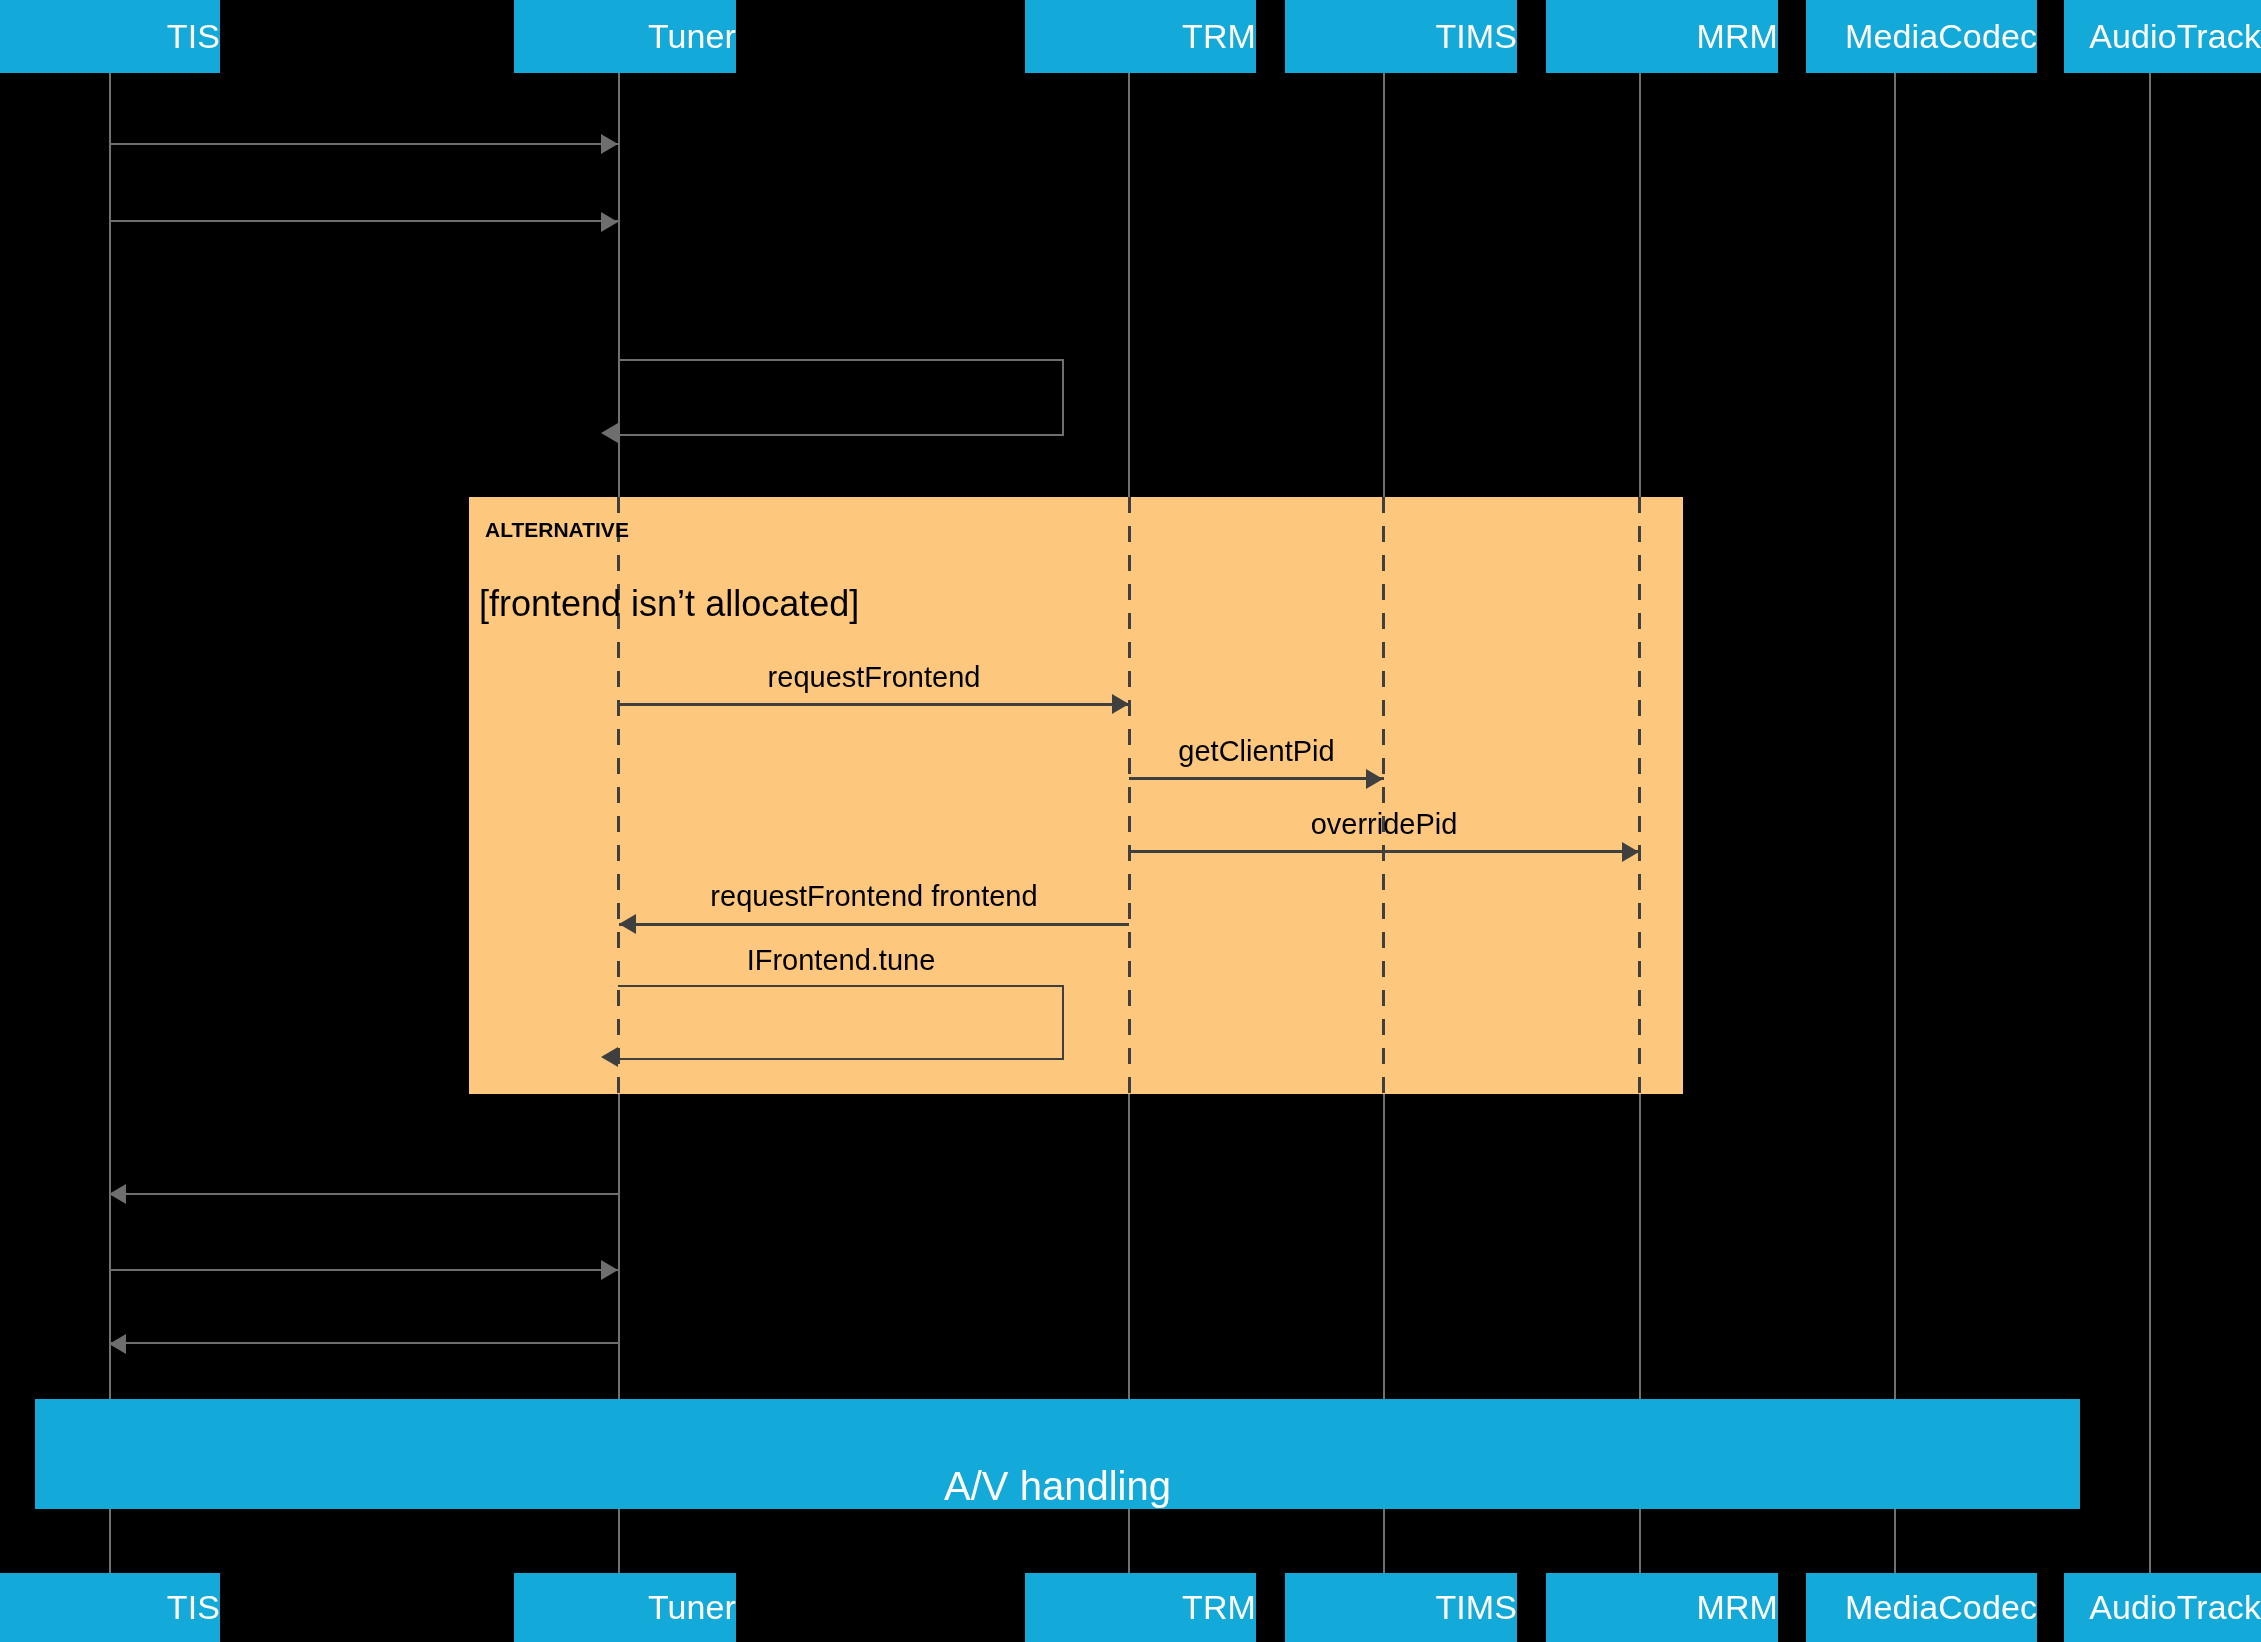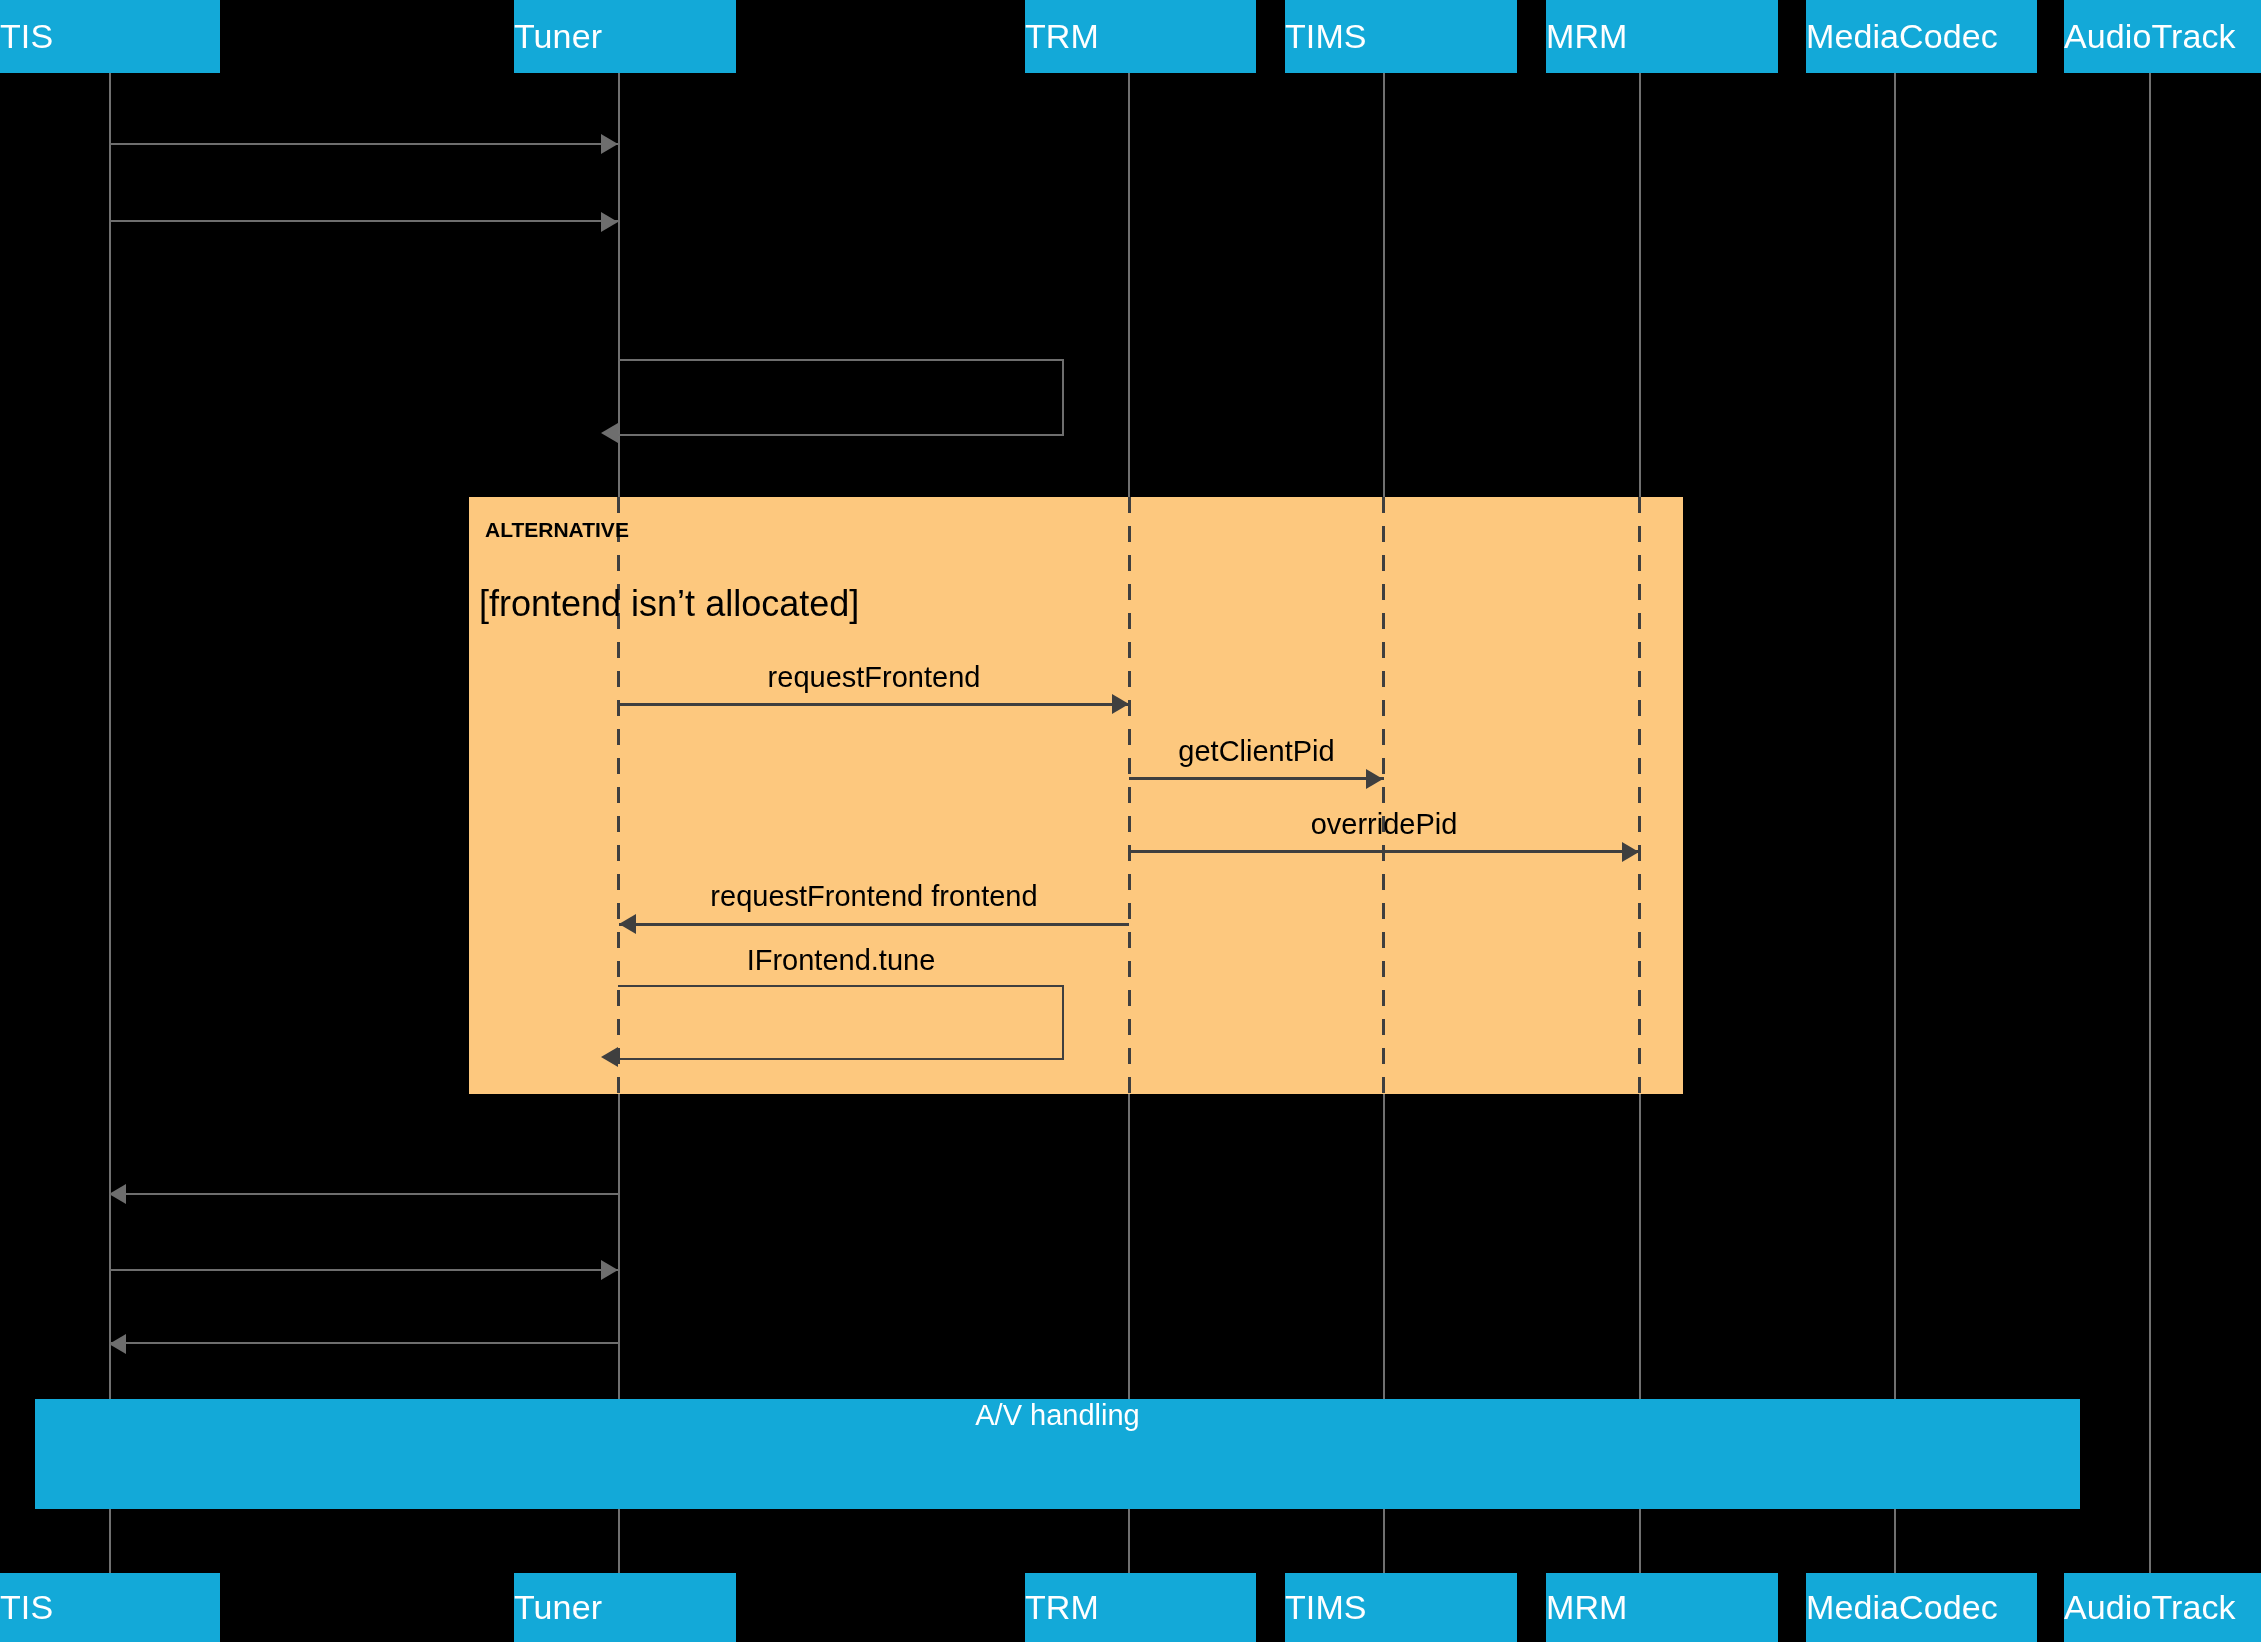--- a/index.html
+++ b/index.html
@@ -22,21 +22,21 @@
     position: absolute;
     width: 2.2px;
     background: #707070;
   }
   .actor-box {
     position: absolute;
     background: #13A9D8;
     color: #FFFFFF;
     display: flex;
     align-items: center;
-    justify-content: flex-start;
+    justify-content: flex-end;
     font-size: 34px;
     font-weight: 400;
     letter-spacing: 0.1px;
     white-space: nowrap;
   }
   .alt-frame {
     position: absolute;
     background: #FDC87E;
   }
   .alt-title {
@@ -98,23 +98,23 @@
   .selfcall.dim {
     border-top-color: #6E6E6E;
     border-right-color: #6E6E6E;
     border-bottom-color: #6E6E6E;
   }
   .banner {
     position: absolute;
     background: #13A9D8;
     color: #FFFFFF;
     display: flex;
-    align-items: flex-start;
+    align-items: flex-end;
     justify-content: center;
-    font-size: 29px;
+    font-size: 40px;
     white-space: nowrap;
   }
   .alt-dashline {
     position: absolute;
     width: 2.9px;
     background: repeating-linear-gradient(
       to bottom,
       #3F3F3F 0px,
       #3F3F3F 16px,
       transparent 16px,

